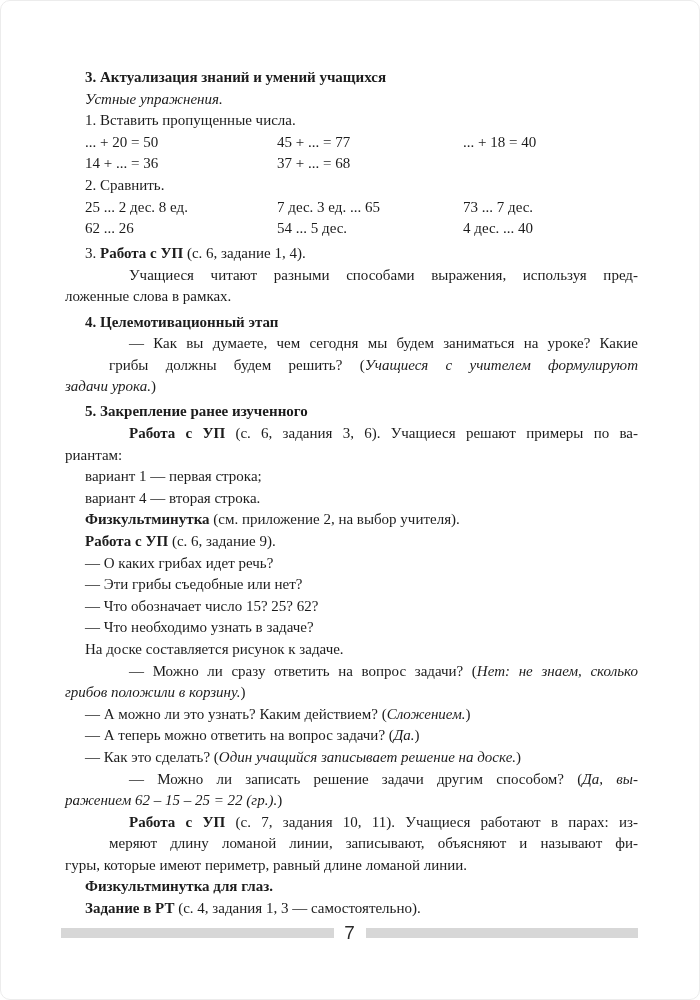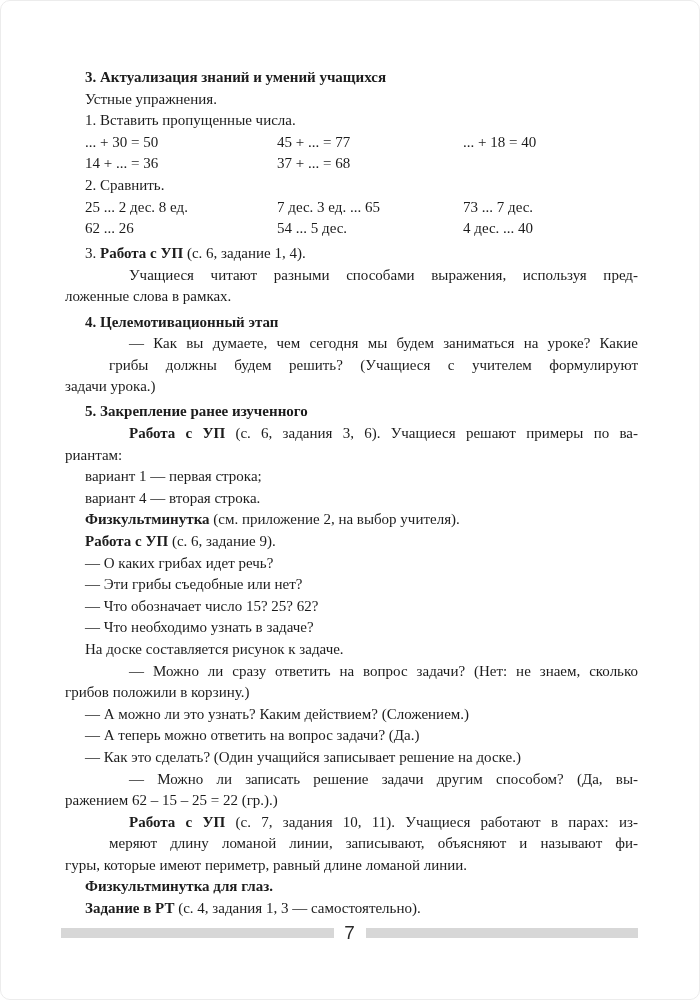--- a/index.html
+++ b/index.html
@@ -23,21 +23,21 @@
     left: 64px; top: 66px;
     width: 573px;
     font-size: 15px;
   }
   .block { margin: 0; }
   .gap { margin-top: 3.5px; }
   .line { line-height: 21.6px; }
   .line.j { text-align: justify; text-align-last: justify; margin-left: 44px; }
   .line.ind { text-indent: 20px; }
   .b { font-weight: bold; }
-  .i { }
+  .i { font-style: italic; }
   .ex-row {
     display: grid;
     grid-template-columns: 192px 186px auto;
     padding-left: 20px;
   }
   .ex-cell { line-height: 21.6px; white-space: nowrap; }
   .footer {
     position: absolute;
     left: 60px; top: 922px;
     width: 577px;
@@ -66,21 +66,21 @@
       <div class="block">
         <div class="line ind"><span class="b">3. Актуализация знаний и умений учащихся</span></div>
       </div>
       <div class="block">
         <div class="line ind"><span class="i">Устные упражнения.</span></div>
       </div>
       <div class="block">
         <div class="line ind"><span>1. Вставить пропущенные числа.</span></div>
       </div>
       <div class="block ex-row">
-        <div class="ex-cell">... + 30 = 50</div>
+        <div class="ex-cell">... + 20 = 50</div>
         <div class="ex-cell">45 + ... = 77</div>
         <div class="ex-cell">... + 18 = 40</div>
       </div>
       <div class="block ex-row">
         <div class="ex-cell">14 + ... = 36</div>
         <div class="ex-cell">37 + ... = 68</div>
       </div>
       <div class="block">
         <div class="line ind"><span>2. Сравнить.</span></div>
       </div>

